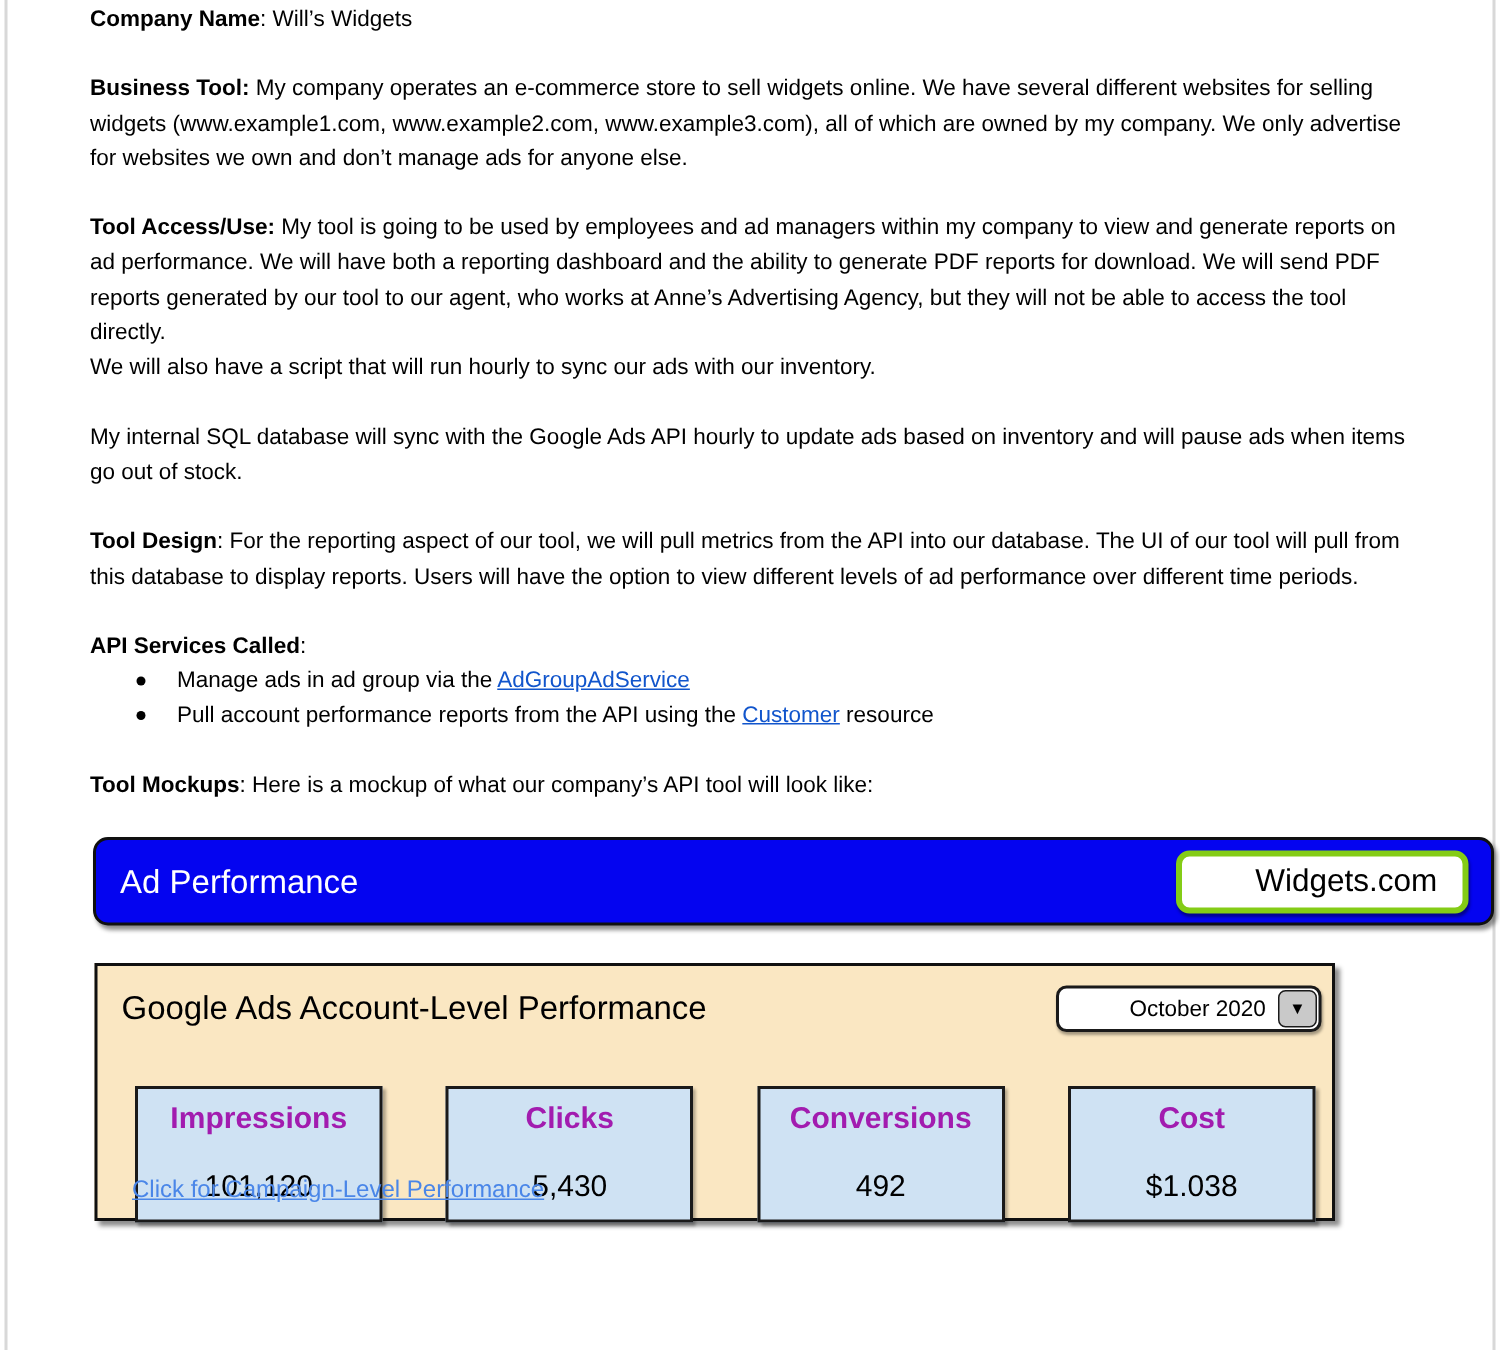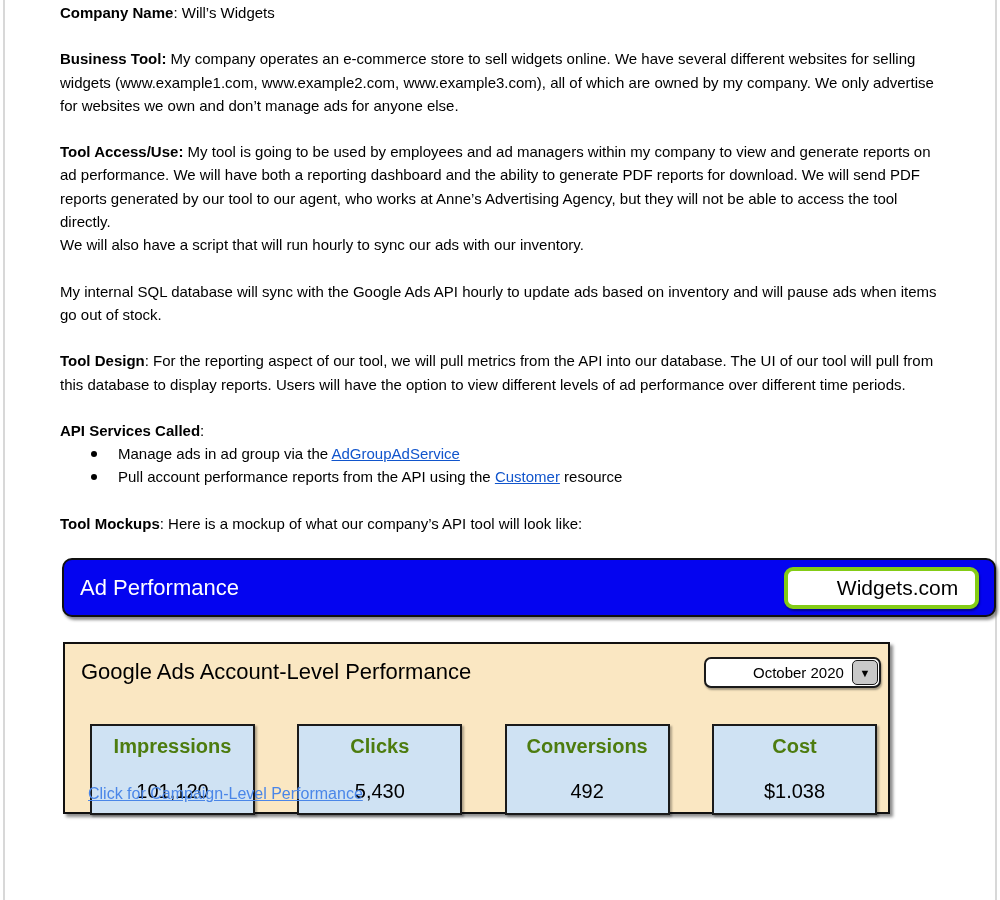--- a/index.html
+++ b/index.html
@@ -76,21 +76,21 @@
     position:absolute;left:25px;top:80px;width:787px;height:91px;
     display:flex;justify-content:space-between;
   }
   .card{
     width:165px;height:91px;background:var(--card-blue);
     border:2px solid #1a1a1a;
     box-shadow:2px 2px 2px rgba(0,0,0,0.3);
     display:flex;flex-direction:column;align-items:center;justify-content:space-between;
     padding:9px 4px 10px 4px;
   }
-  .card-label{font-size:20px;font-weight:bold;color:#4d7c0f;}
+  .card-label{font-size:20px;font-weight:bold;color:#a21caf;}
   .card-value{font-size:20px;color:#000;}
   .campaign-link{
     position:absolute;left:23px;bottom:9px;font-size:16px;
     color:var(--mockup-link-blue);text-decoration:underline;cursor:pointer;
   }
 </style>
 </head>
 <body>
 
 <div class="page-edge left"></div>

